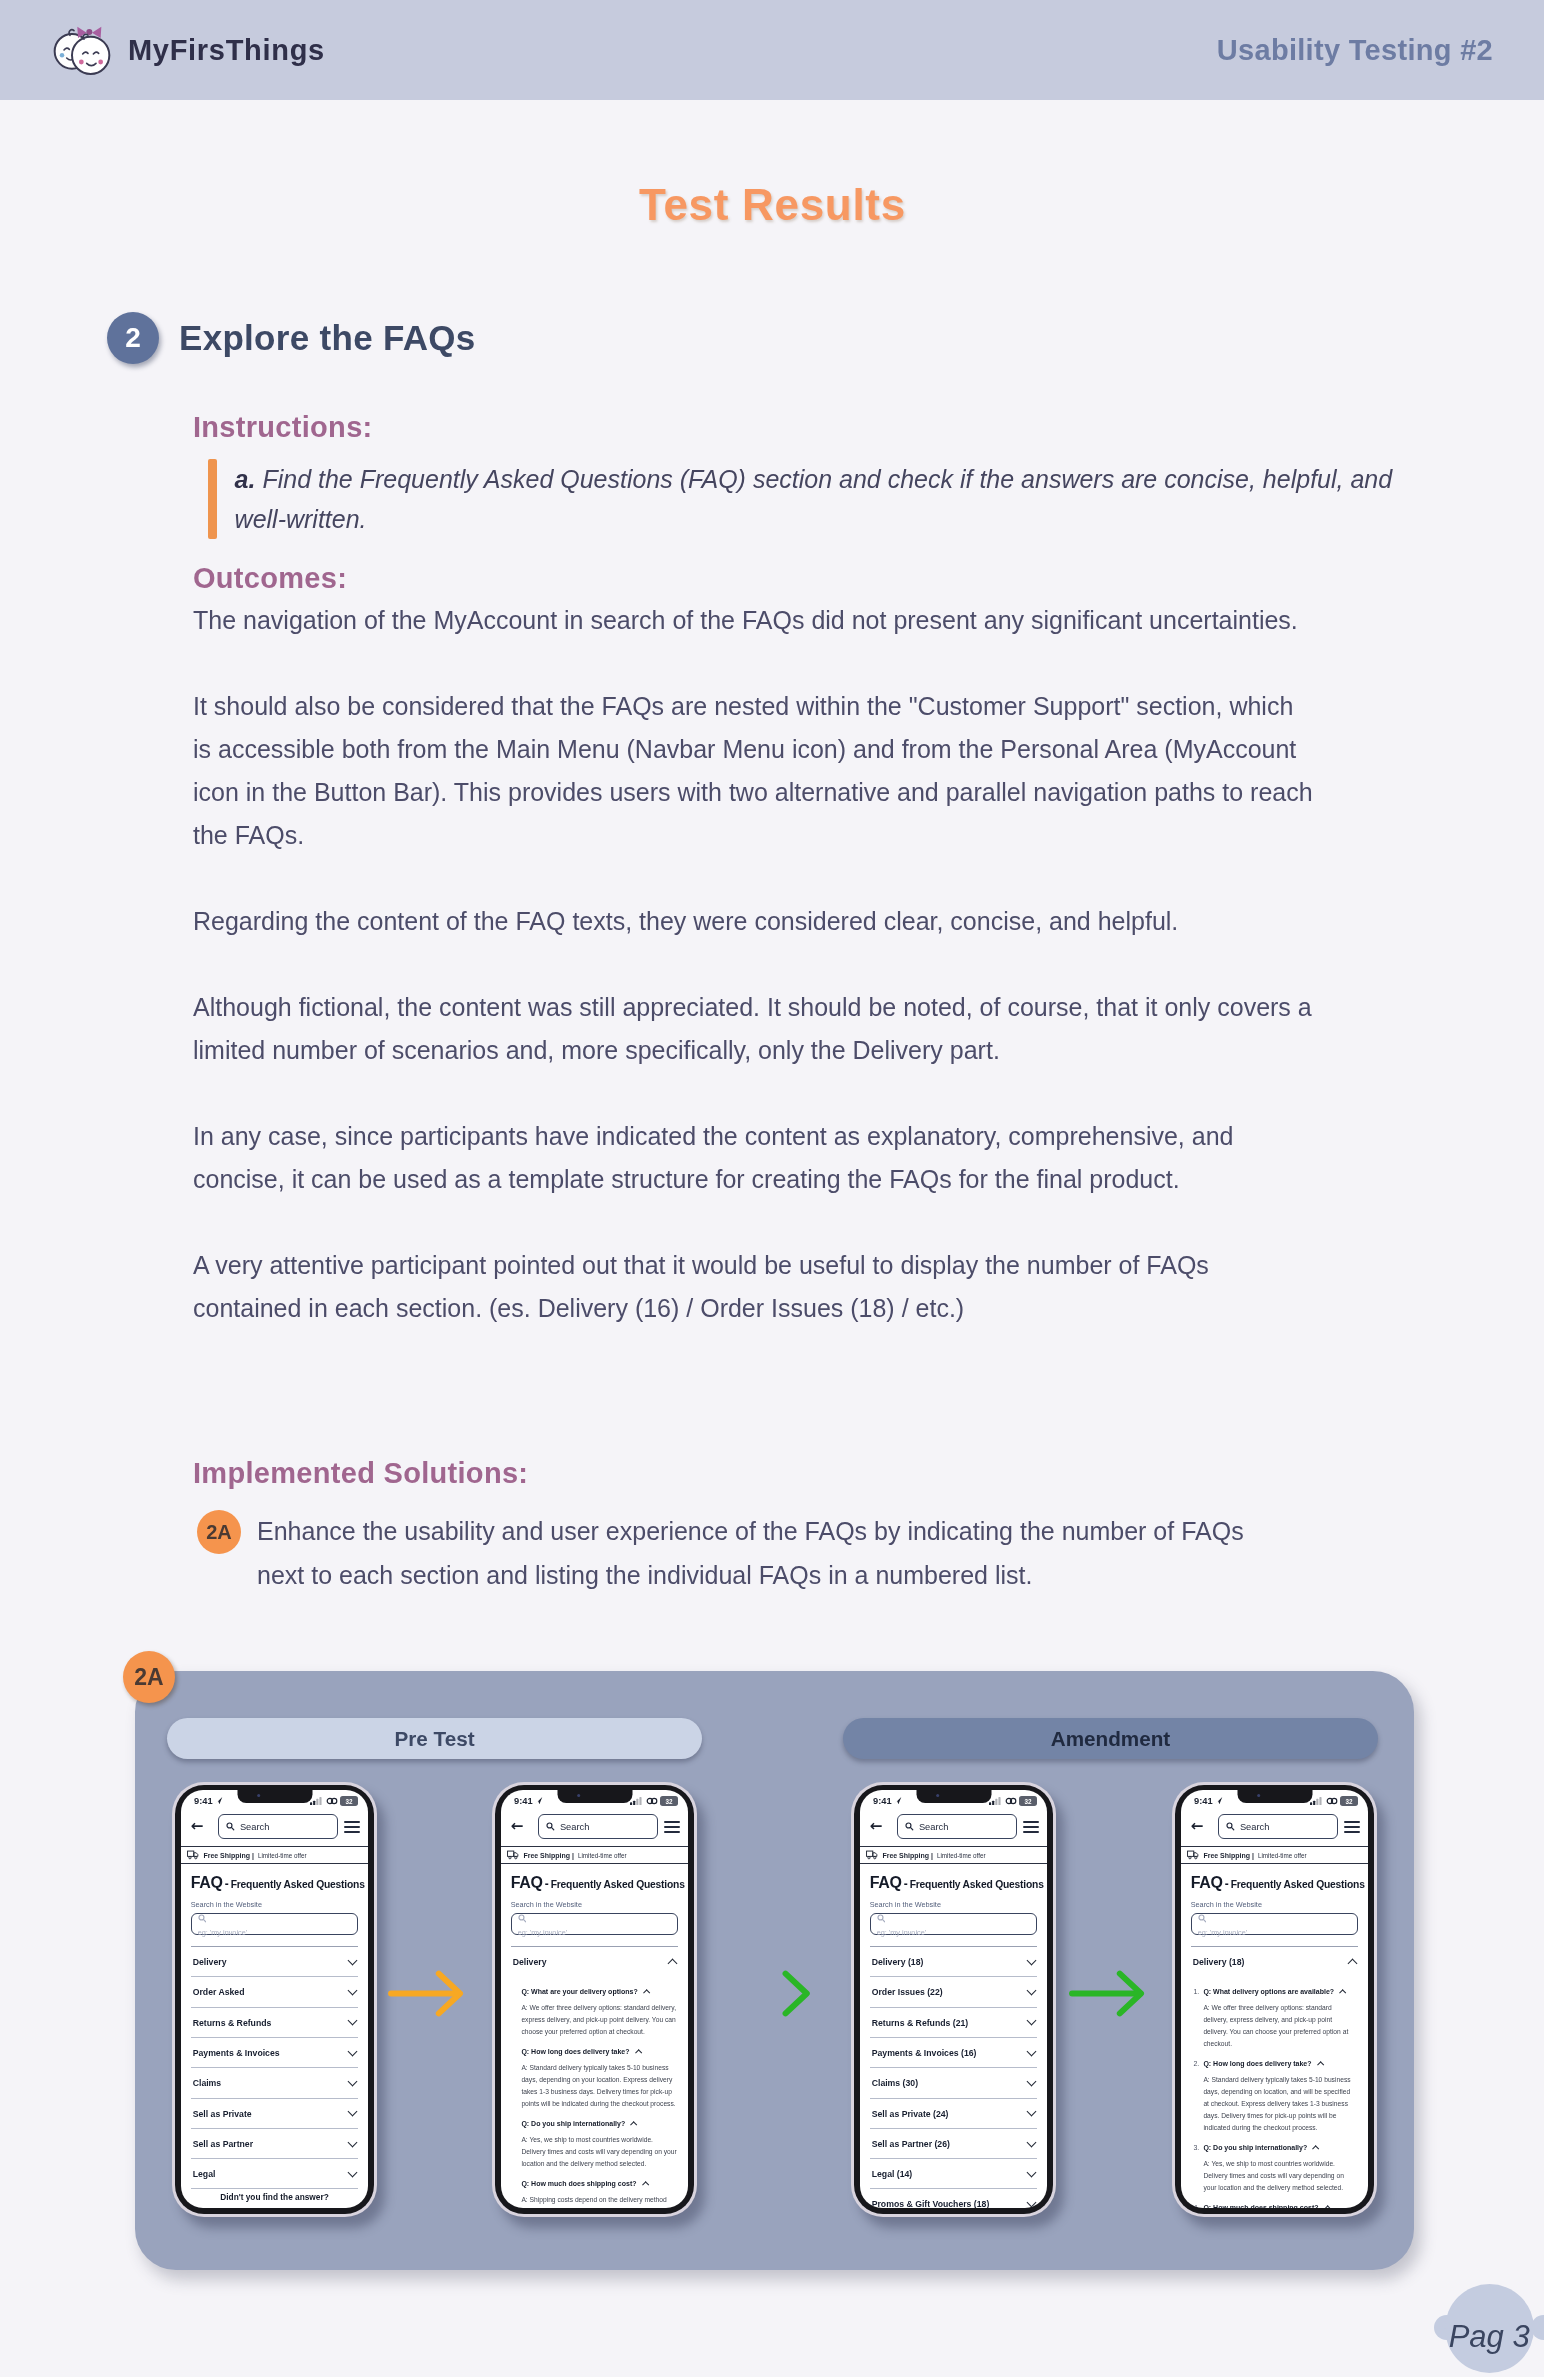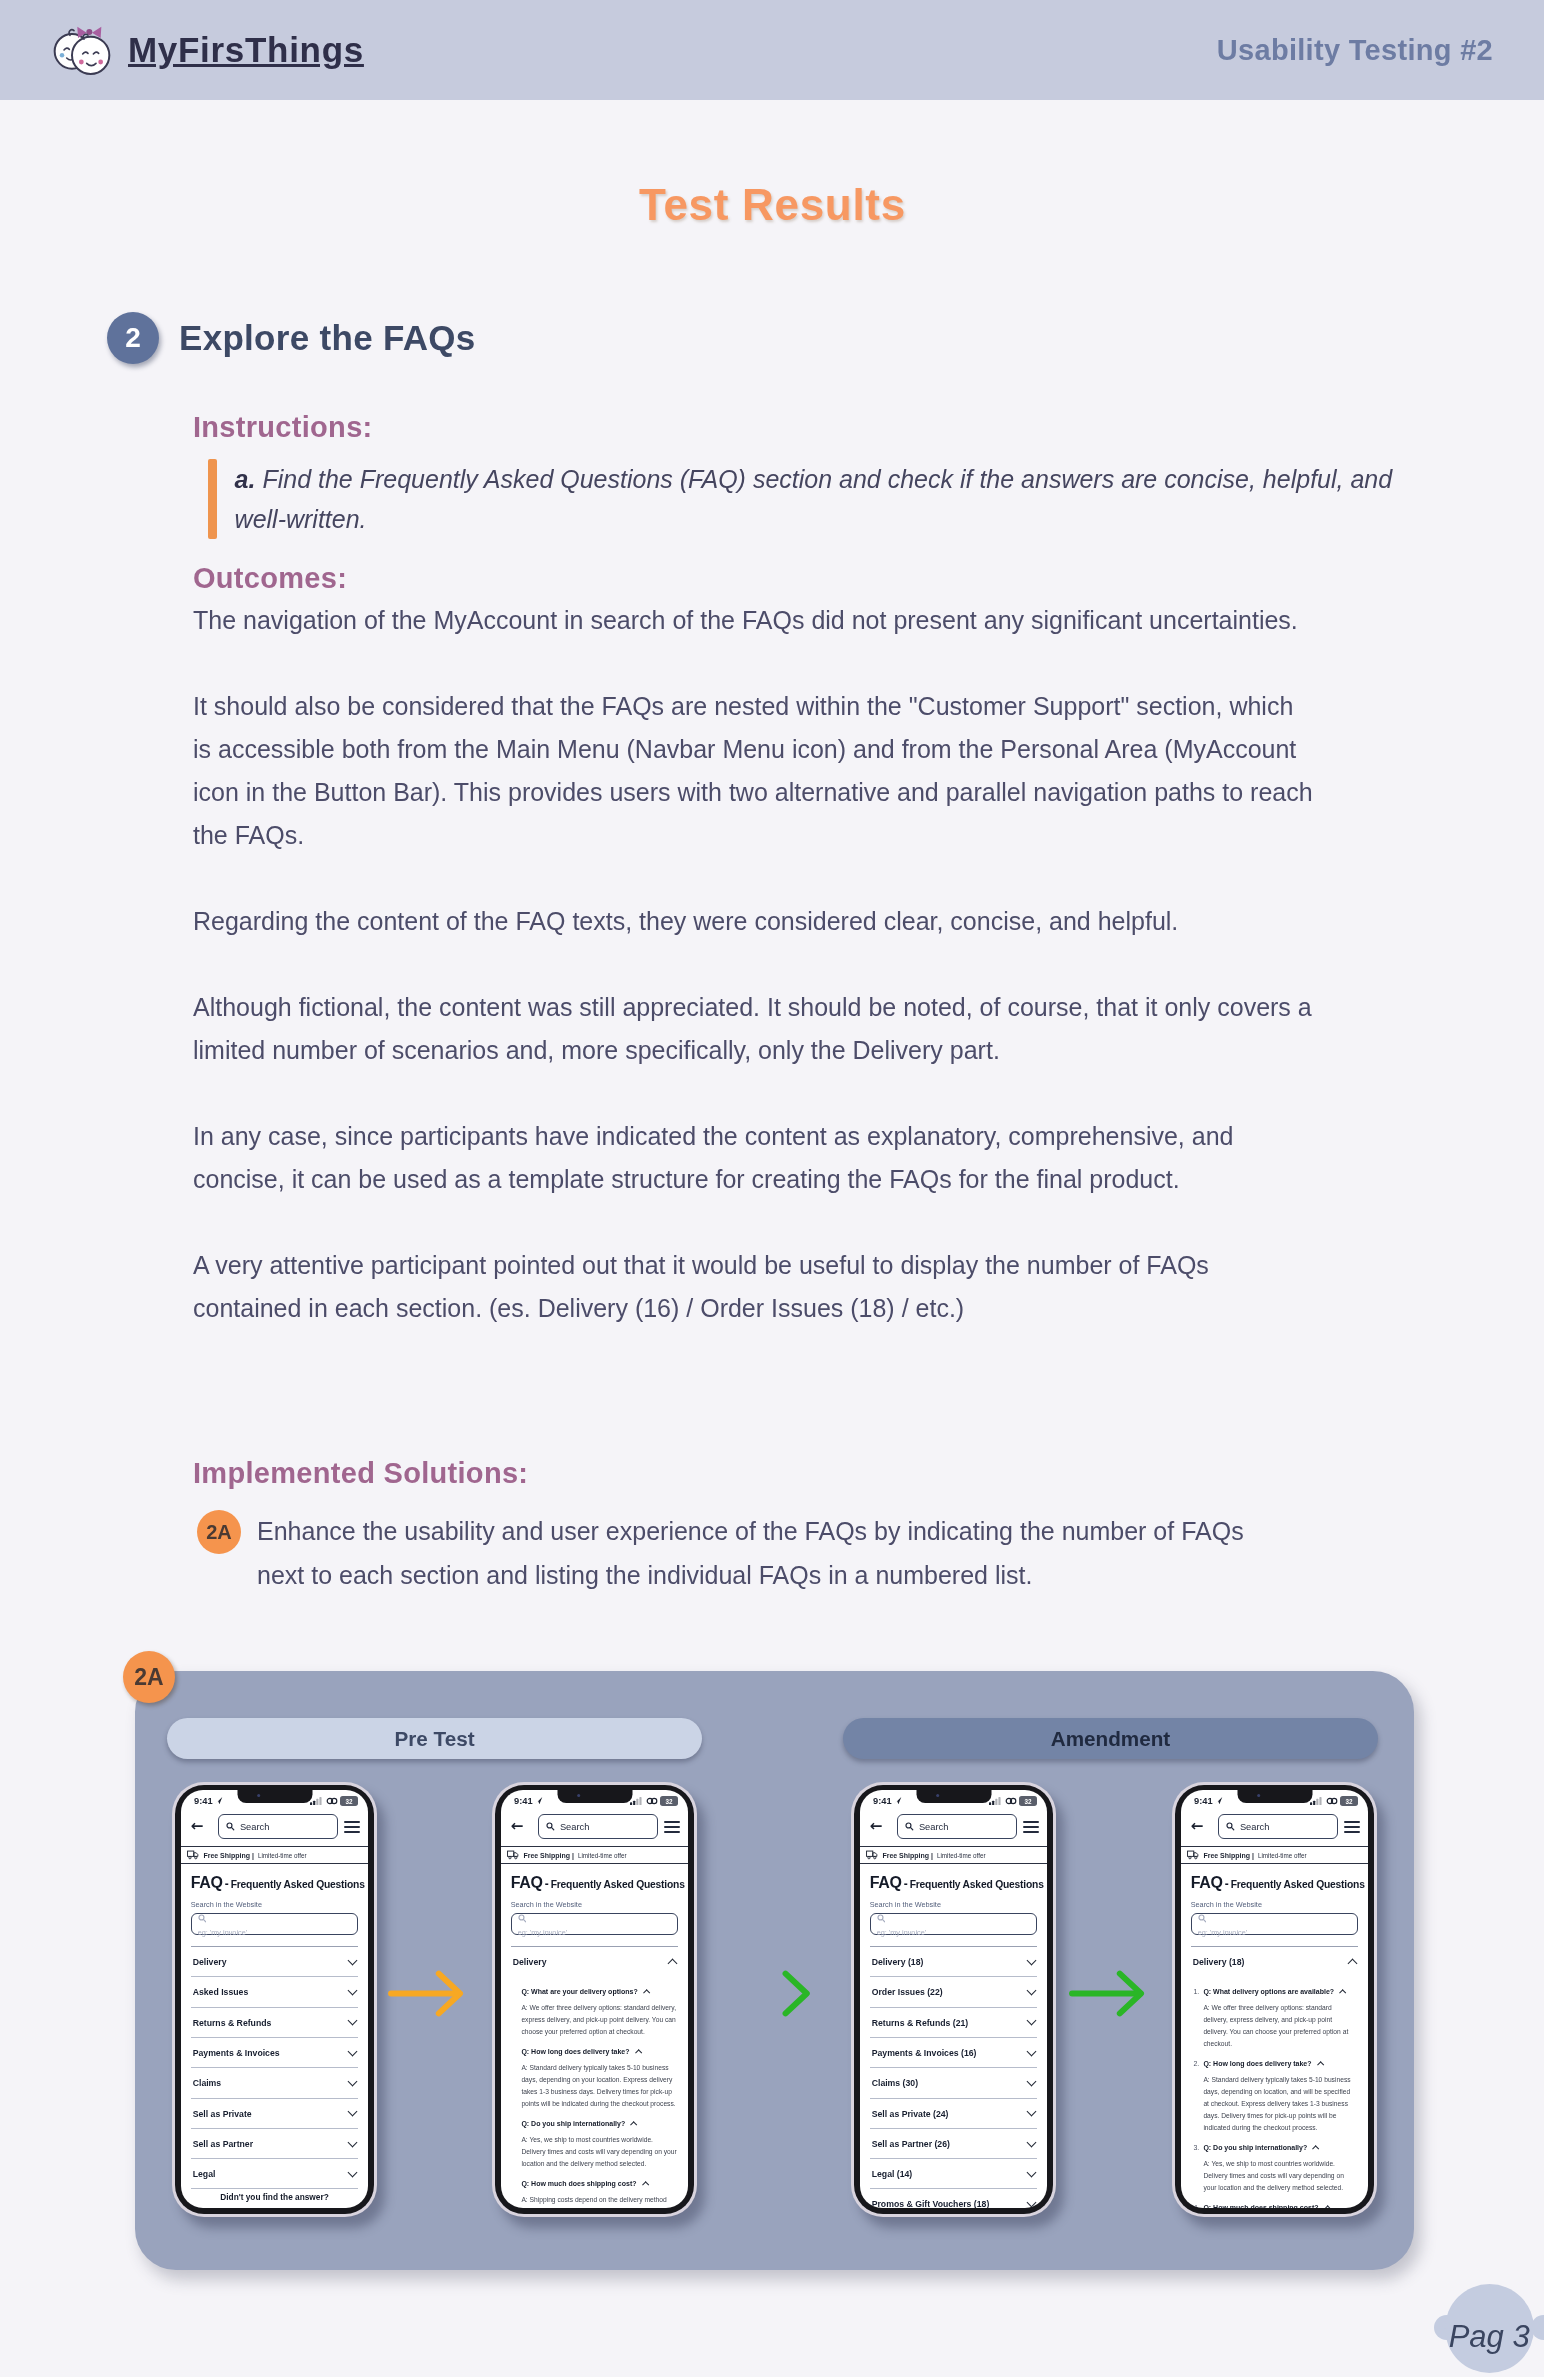--- a/index.html
+++ b/index.html
@@ -4,21 +4,21 @@
 <style>
   html,body{margin:0;padding:0;background:#e8e8ee;}
   #page{position:relative;width:1545px;height:2377px;overflow:hidden;
     background:var(--page-bg,#f5f4f8);font-family:"Liberation Sans",sans-serif;}
 
   
   #header{position:absolute;left:0;top:0;width:1545px;height:100px;
     background:var(--header-bg,#c6cbdd);display:flex;align-items:center;justify-content:space-between;
     padding:0 52px;box-sizing:border-box;}
   .logo-wrap{display:flex;align-items:center;gap:12px;}
-  .logo-text{font-size:35px;font-weight:bold;letter-spacing:0.7px;color:var(--logo-text,#2f2f49);text-decoration:underline;}
+  .logo-text{font-size:29px;font-weight:bold;letter-spacing:0.7px;color:var(--logo-text,#2f2f49);}
   .header-title{font-size:29px;font-weight:bold;color:var(--header-title,#6d7ca3);letter-spacing:0.3px;}
 
   
   #test-results{position:absolute;left:0;top:180px;width:100%;text-align:center;
     font-size:44px;font-weight:bold;color:var(--accent-orange,#f79862);letter-spacing:0.7px;
     text-shadow:1.3px 2px 2.7px rgba(120,90,60,.25);}
   #section-head{position:absolute;left:107px;top:312px;display:flex;align-items:center;gap:20px;}
   .num-circle{width:52px;height:52px;border-radius:50%;background:var(--section-circle,#5f729b);
     color:#fff;font-size:28px;font-weight:bold;display:flex;align-items:center;justify-content:center;
     box-shadow:2px 3.3px 5.3px rgba(40,50,80,.4);}
@@ -269,21 +269,21 @@
                   </svg>
                 </span>
                 <span>eg: 'my invoice'</span>
               </div>
               <div class="pdivider"></div>
               <div class="prow">
                 <span>Delivery</span>
                 <span class="chev"></span>
               </div>
               <div class="prow">
-                <span>Asked Issues</span>
+                <span>Order Asked</span>
                 <span class="chev"></span>
               </div>
               <div class="prow">
                 <span>Returns &amp; Refunds</span>
                 <span class="chev"></span>
               </div>
               <div class="prow">
                 <span>Payments &amp; Invoices</span>
                 <span class="chev"></span>
               </div>

